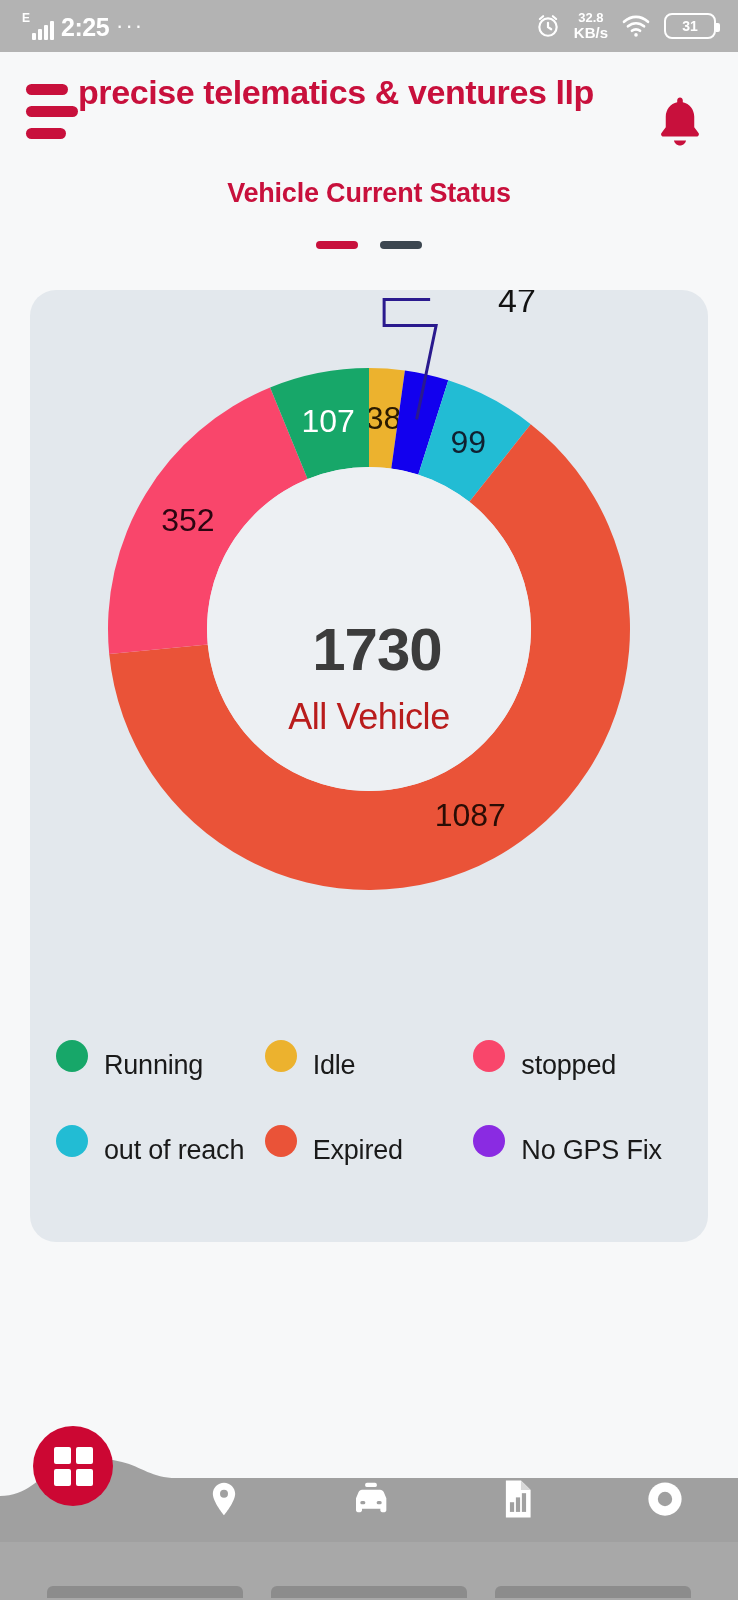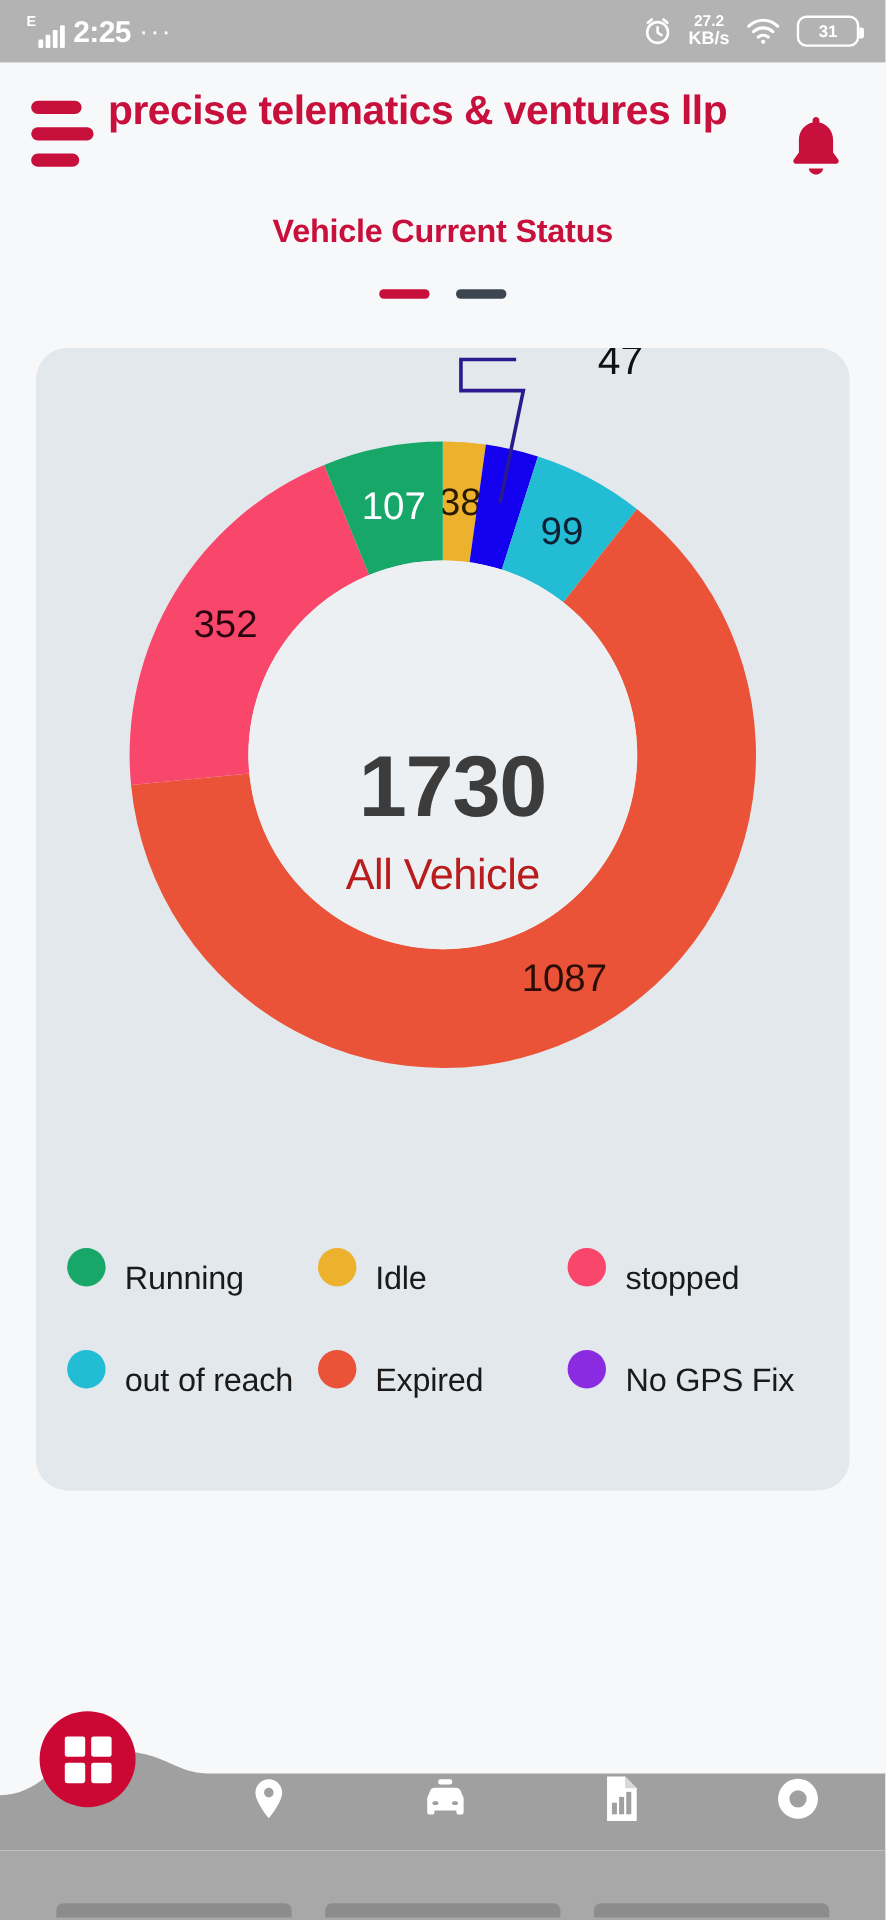--- a/index.html
+++ b/index.html
@@ -40,21 +40,20 @@
   .header { position:absolute; top:52px; left:0; width:738px; height:130px; }
   .hamburger { position:absolute; left:26px; top:32px; width:52px; }
   .hamburger span { display:block; height:11px; background:#C8103C; border-radius:6px; margin-bottom:11px; }
   .hamburger span:nth-child(1){ width:42px; }
   .hamburger span:nth-child(2){ width:52px; }
   .hamburger span:nth-child(3){ width:40px; }
   .brand {
     position:absolute; left:78px; top:20px; width:560px;
     color:#C8103C; font-size:34px; font-weight:bold; line-height:1.18;
     letter-spacing:-0.4px;
-    margin-left:12px;
   }
   .bell { position:absolute; right:28px; top:40px; width:60px; height:60px; }
 
   
   .section-title {
     position:absolute; top:178px; left:0; width:738px; text-align:center;
     color:#C8103C; font-size:27px; font-weight:bold; letter-spacing:-0.2px;
   }
   .pager { position:absolute; top:241px; left:0; width:738px; display:flex; justify-content:center; gap:22px; }
   .pager i { display:block; width:42px; height:8px; border-radius:4px; }
@@ -63,21 +62,21 @@
 
   
   .card {
     position:absolute; left:30px; top:290px; width:678px; height:952px;
     background:#E3E8ED; border-radius:26px;
   }
   .chart-wrap { position:absolute; left:0; top:0; width:678px; height:700px; }
   .donut-center {
     position:absolute; left:0; top:330px; width:678px; text-align:center; pointer-events:none;
   }
-  .donut-total { font-size:72px; font-weight:bold; color:#3C3C3C; line-height:1; letter-spacing:-1px;margin-left:16px; }
+  .donut-total { font-size:60px; font-weight:bold; color:#3C3C3C; line-height:1; letter-spacing:-1px;margin-left:16px; }
   .donut-sub { font-size:36px; color:#b91c1c; margin-top:16px; letter-spacing:-0.4px; }
 
   
   .legend {
     position:absolute; left:0; top:740px; width:678px;
     display:grid; grid-template-columns:repeat(3, 1fr); row-gap:34px;
     padding:0 26px;
   }
   .legend-item { display:flex; align-items:center; gap:16px; }
   .legend-dot { width:32px; height:32px; border-radius:50%; flex:0 0 auto; }
@@ -120,21 +119,21 @@
       <div class="sb-time">2:25</div>
       <div class="sb-dots">···</div>
     </div>
     <div class="sb-right">
       <svg width="26" height="26" viewBox="0 0 24 24">
         <circle cx="12" cy="13" r="8" fill="none" stroke="#fff" stroke-width="2"></circle>
         <path d="M12 9v4l3 2" stroke="#fff" stroke-width="2" fill="none" stroke-linecap="round"></path>
         <path d="M4.5 5.5L7.5 3M19.5 5.5L16.5 3" stroke="#fff" stroke-width="2" stroke-linecap="round"></path>
       </svg>
       <div class="sb-net">
-        <span>27.2</span>
+        <span>32.8</span>
         <span class="unit">KB/s</span>
       </div>
       <svg width="30" height="24" viewBox="0 0 24 20">
         <path d="M2 6.5C5 3.8 8.4 2.4 12 2.4s7 1.4 10 4.1" stroke="#fff" stroke-width="2.2" fill="none" stroke-linecap="round"></path>
         <path d="M5.3 10.3C7.3 8.6 9.6 7.7 12 7.7s4.7.9 6.7 2.6" stroke="#fff" stroke-width="2.2" fill="none" stroke-linecap="round"></path>
         <path d="M8.6 14C9.6 13.2 10.8 12.8 12 12.8s2.4.4 3.4 1.2" stroke="#fff" stroke-width="2.2" fill="none" stroke-linecap="round"></path>
         <circle cx="12" cy="17.4" r="1.5" fill="#fff"></circle>
       </svg>
       <div class="batt">
         <span>31</span>

